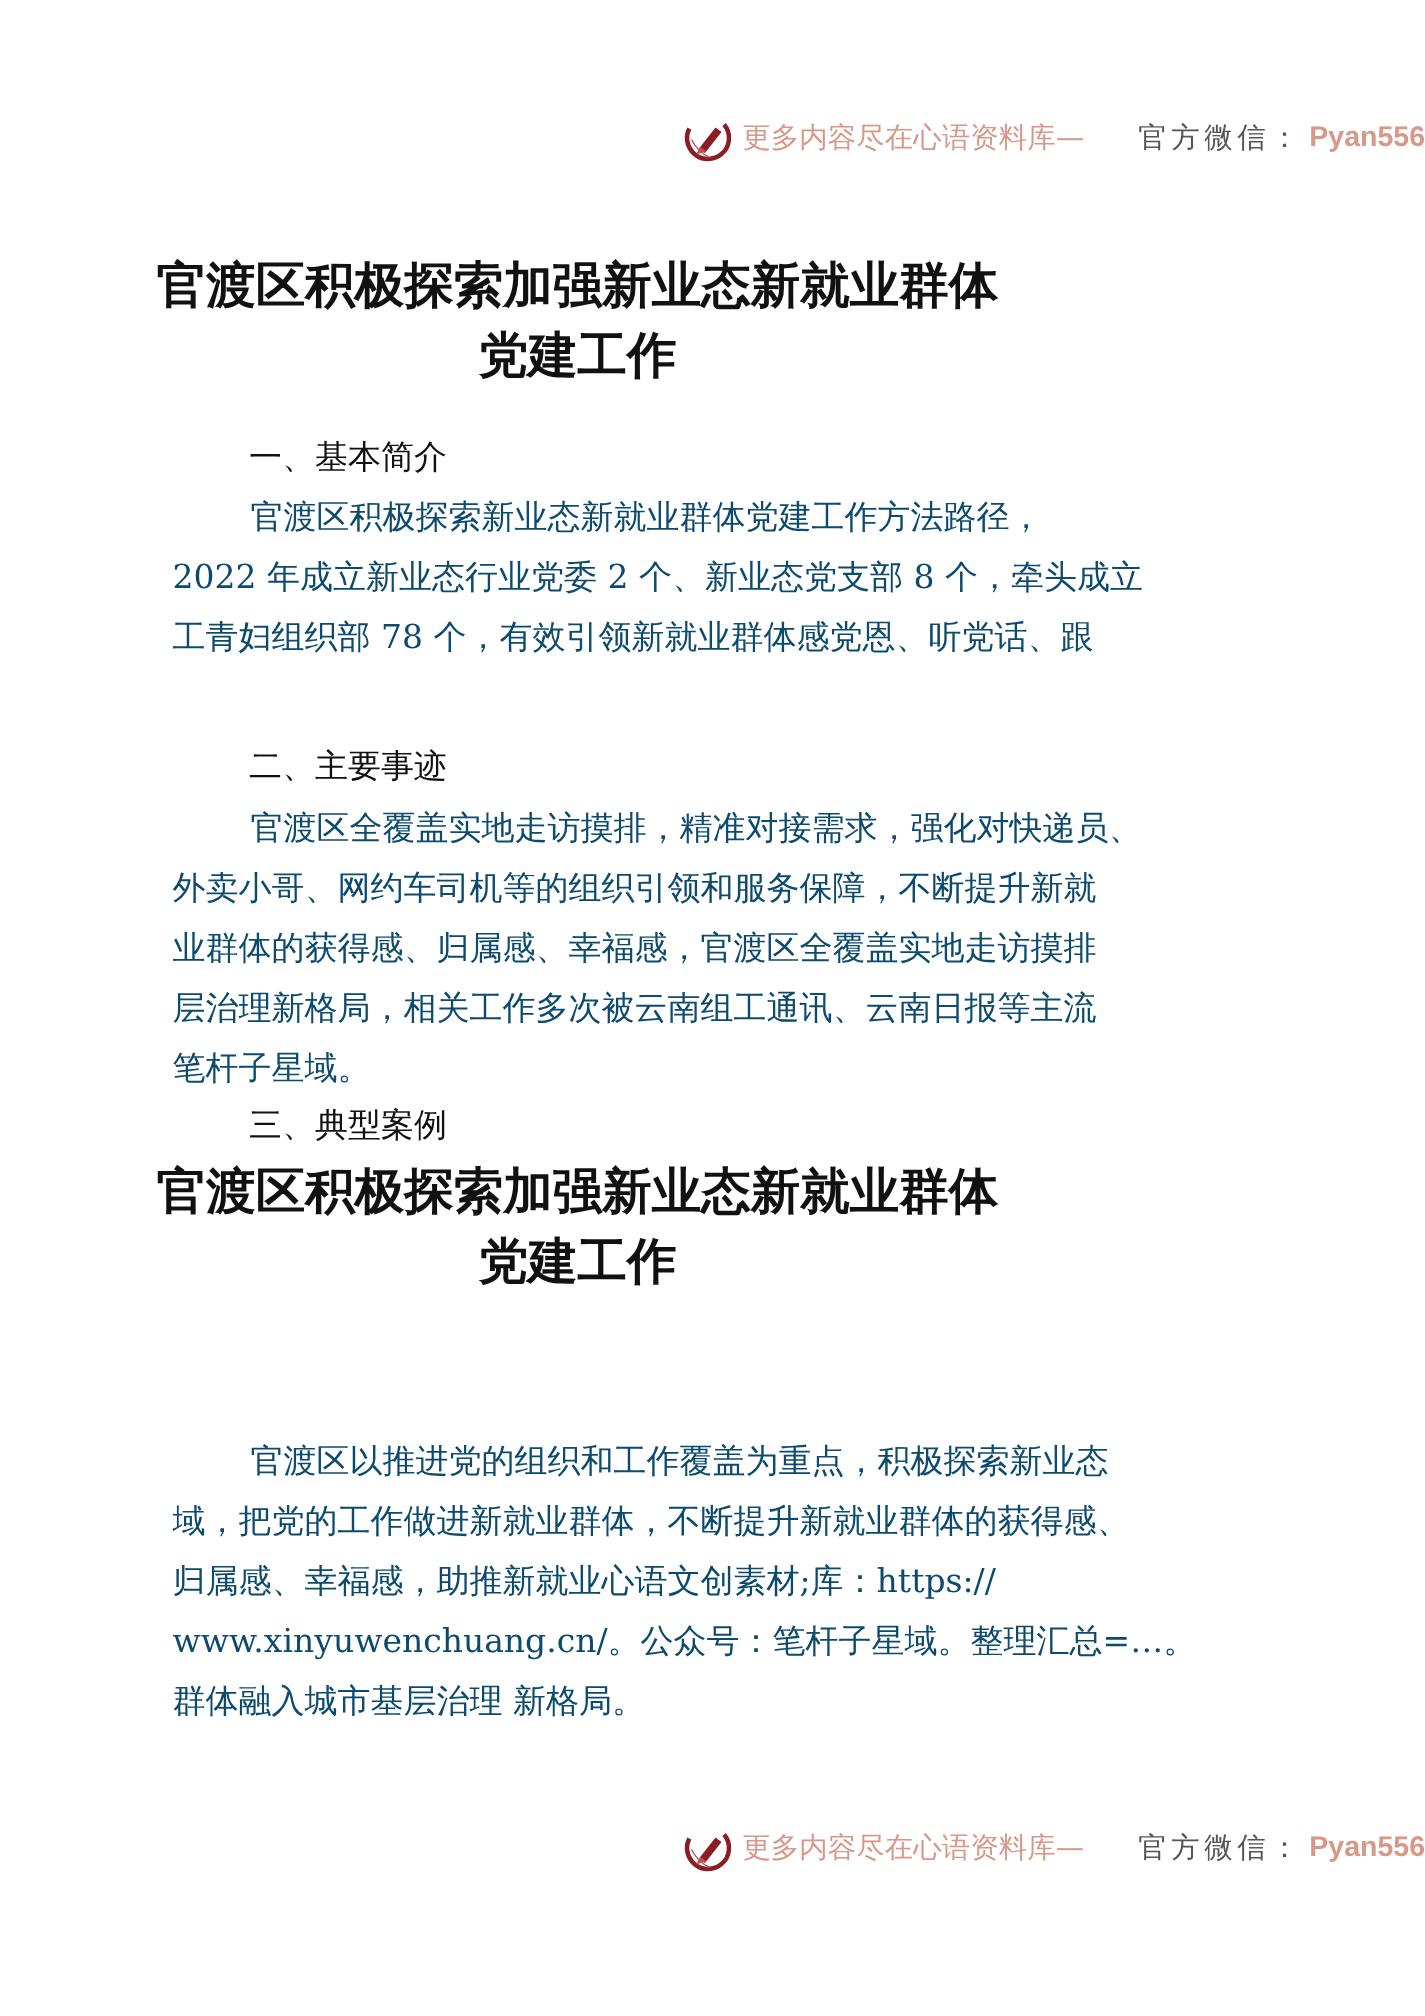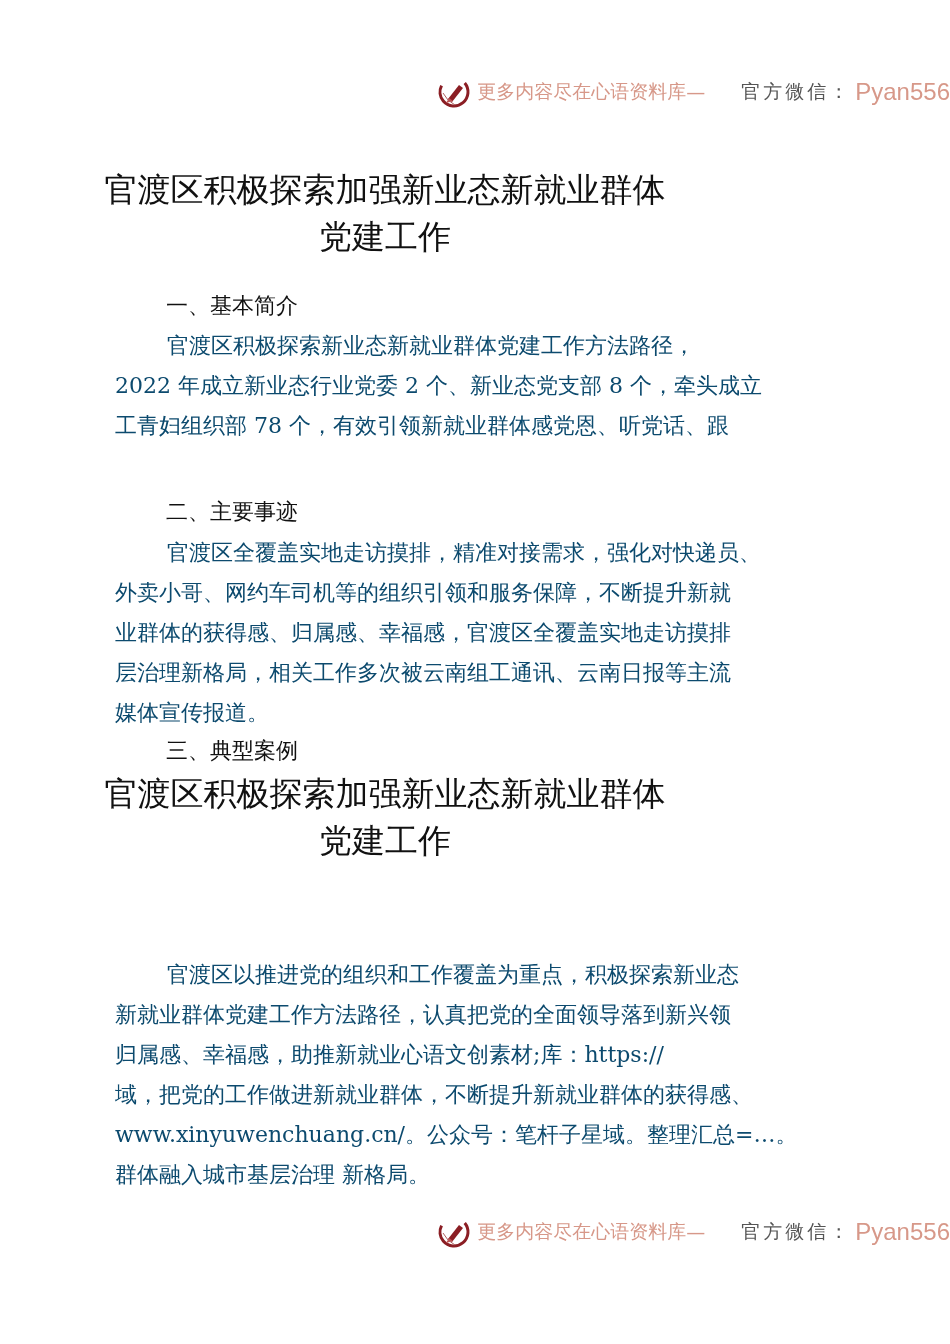--- a/index.html
+++ b/index.html
@@ -17,25 +17,25 @@
   .wm-logo { width: 34px; height: 34px; margin-right: 6px; }
   .wm-main {
     font-family: "DejaVu Serif", serif; font-size: 19px; color: #d79889;
     letter-spacing: 0px;
   }
   .wm-dash { font-size: 19px; color: #d79889; font-family: "DejaVu Sans", sans-serif; }
   .wm-official {
     font-family: "DejaVu Serif", serif; font-size: 19px; color: #555555; letter-spacing: 3px; margin-left: 36px;
   }
   .wm-id {
-    font-family: "Liberation Sans", sans-serif; font-size: 24px; color: #d79889; margin-left: 4px;
+    font-family: "Liberation Sans", sans-serif; font-size: 19px; color: #d79889; margin-left: 4px; font-weight: bold;
   }
   .title {
     position: absolute; left: 0; width: 770px; text-align: center;
-    font-family: "DejaVu Serif", serif; font-weight: normal; font-size: 33px;
+    font-family: "DejaVu Serif", serif; font-weight: bold; font-size: 33px;
     line-height: 47px; color: #111;
   }
   .title.t1 { top: 166px; }
   .title.t2 { top: 770px; }
   .para {
     position: absolute; left: 115px; width: 730px;
     font-size: 22px; line-height: 40px; color: #0c4a6e;
     font-family: "DejaVu Serif", serif;
   }
   .heading { position: absolute; left: 166px; font-size: 22px; line-height: 40px; }
@@ -69,35 +69,34 @@
   <span class="line">2022 年成立新业态行业党委  2 个、新业态党支部  8 个，牵头成立</span>
   <span class="line">工青妇组织部  78 个，有效引领新就业群体感党恩、听党话、跟</span>
 </div>
 
 <div class="heading" style="top:492px;">二、主要事迹</div>
 <div class="para" style="top:533px;">
   <span class="line indent">官渡区全覆盖实地走访摸排，精准对接需求，强化对快递员、</span>
   <span class="line">外卖小哥、网约车司机等的组织引领和服务保障，不断提升新就</span>
   <span class="line">业群体的获得感、归属感、幸福感，官渡区全覆盖实地走访摸排</span>
   <span class="line">层治理新格局，相关工作多次被云南组工通讯、云南日报等主流</span>
-  <span class="line">媒体宣传报道。</span>
+  <span class="line">笔杆子星域。</span>
 </div>
 
 <div class="heading" style="top:731px;">三、典型案例</div>
 
 <div class="title t2">
   <span class="line">官渡区积极探索加强新业态新就业群体</span>
   <span class="line">党建工作</span>
 </div>
 
 <div class="para" style="top:955px;">
   <span class="line indent">官渡区以推进党的组织和工作覆盖为重点，积极探索新业态</span>
-  <span class="line">新就业群体党建工作方法路径，认真把党的全面领导落到新兴领</span>
+  <span class="line">域，把党的工作做进新就业群体，不断提升新就业群体的获得感、</span>
   <span class="line">归属感、幸福感，助推新就业心语文创素材;库：https://</span>
-  <span class="line">域，把党的工作做进新就业群体，不断提升新就业群体的获得感、</span>
   <span class="line">www.xinyuwenchuang.cn/。公众号：笔杆子星域。整理汇总=…。</span>
   <span class="line">群体融入城市基层治理 新格局。</span>
 </div>
 
 <div class="watermark bottom">
   <svg class="wm-logo" viewBox="0 0 34 34">
     <circle cx="17" cy="17" r="14" fill="none" stroke="#8b1e24" stroke-width="3" stroke-dasharray="60 30" transform="rotate(-40 17 17)"></circle>
     <path d="M11 24 L22 10 L26 13 L15 27 Z" fill="#8b1e24"></path>
     <path d="M9 28 L12 23 L16 26 Z" fill="#c05050"></path>
     <path d="M6 18 Q10 26 18 30" fill="none" stroke="#b06060" stroke-width="1"></path>

